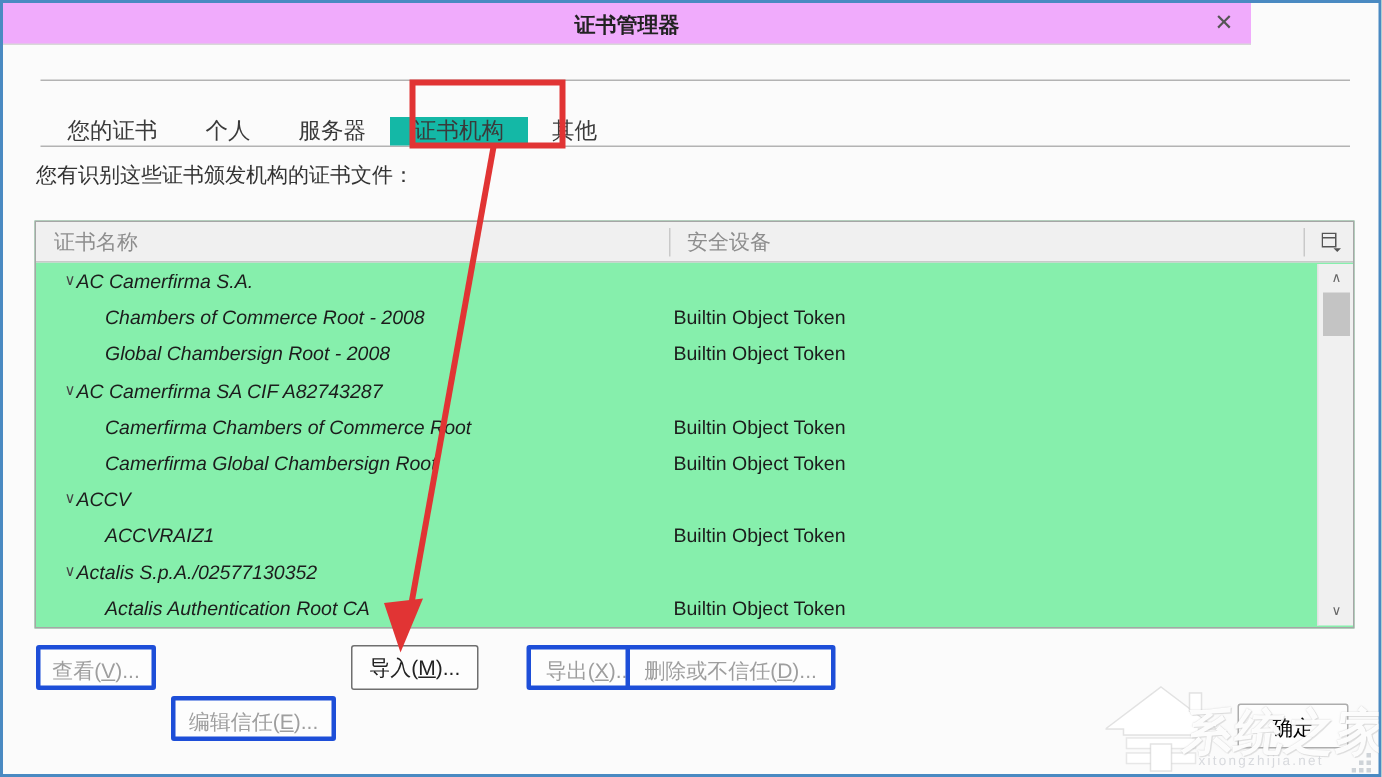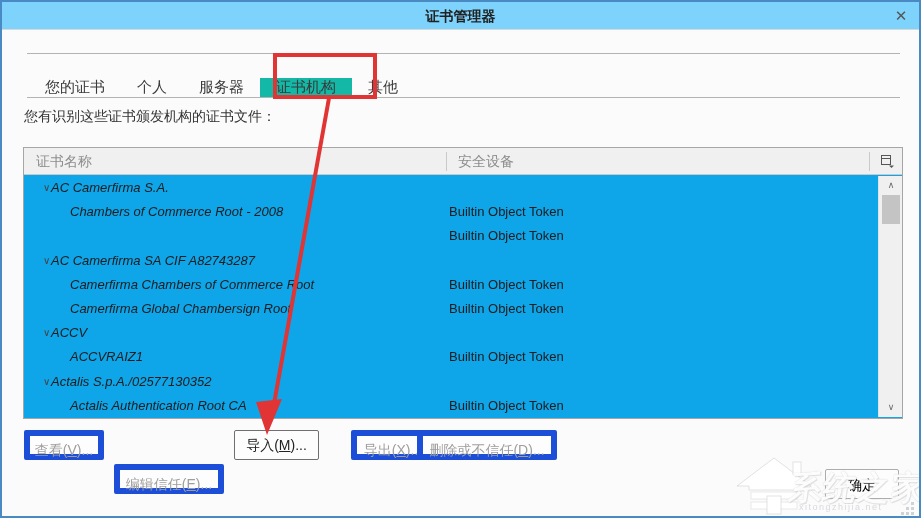--- a/index.html
+++ b/index.html
@@ -2,22 +2,22 @@
 <html><head>
 <meta charset="utf-8">
 <style>
   html,body{margin:0;padding:0;background:#d8d8d8;}
   *{box-sizing:border-box;font-family:"Liberation Sans","DejaVu Sans",sans-serif;}
   .window{
     position:relative;width:921px;height:518px;background:#fbfbfb;
     border:2px solid #4a8ac2;overflow:hidden;
   }
   .titlebar{
-    position:absolute;left:0;top:0;width:917px;height:28px;
-    background:#7dd3fc;border-bottom:1px solid #d8d8d8;
+    position:absolute;left:0;top:0;width:832px;height:28px;
+    background:#f0abfc;border-bottom:1px solid #d8d8d8;
   }
   .titlebar .title{
     position:absolute;left:0;right:0;top:0;height:28px;line-height:28px;
     text-align:center;font-size:14px;color:#222;font-weight:bold;
   }
   .close-btn{
     position:absolute;right:6px;top:3px;width:24px;height:22px;line-height:22px;
     text-align:center;font-size:15px;color:#555;cursor:default;
   }
   
@@ -31,21 +31,21 @@
     white-space:nowrap;
   }
   .tab.selected{background:#14b8a6;}
   
   .desc{
     position:absolute;left:22px;top:104px;font-size:14px;color:#333;height:20px;line-height:20px;
   }
   
   .certtable{
     position:absolute;left:21px;top:145px;width:880px;height:272px;
-    background:#0ea5e9;border:1px solid #a6a6a6;
+    background:#86efac;border:1px solid #a6a6a6;
   }
   .thead{
     position:absolute;left:0;top:0;right:0;height:27px;background:#f0f0f0;
     border-bottom:1px solid #c9c9c9;color:#8d8d8d;font-size:14px;
   }
   .th-name{position:absolute;left:12px;top:0;height:27px;line-height:27px;}
   .th-device{position:absolute;left:434px;top:0;height:27px;line-height:27px;}
   .th-sep1{position:absolute;left:422px;top:4px;width:1px;height:19px;background:#c9c9c9;}
   .th-sep2{position:absolute;left:845px;top:4px;width:1px;height:19px;background:#c9c9c9;}
   .col-picker{position:absolute;left:853px;top:5px;width:20px;height:17px;display:flex;align-items:center;justify-content:center;}
@@ -59,21 +59,21 @@
   .vscroll{
     position:absolute;top:28px;right:0;width:24px;bottom:1px;background:#f0f0f0;
     border-left:1px solid #e2e2e2;
   }
   .vscroll .arr{position:absolute;left:0;width:24px;height:15px;text-align:center;color:#666;font-size:9px;line-height:15px;}
   .vscroll .arr.up{top:2px;}
   .vscroll .arr.down{bottom:2px;}
   .vscroll .thumb{position:absolute;left:3px;top:19px;width:18px;height:29px;background:#c4c4c4;}
   
   .btn{
-    position:absolute;top:428px;height:30px;background:#fdfdfd;border:6px solid #1d4ed8;
+    position:absolute;top:428px;height:30px;background:#fdfdfd;border:3px solid #1d4ed8;
     border-radius:2px;font-size:14px;text-align:center;line-height:28px;color:#9e9e9e;
     padding:0;white-space:nowrap;
   }
   .btn u{text-decoration:underline;}
   .btn.primary{color:#222;border:1px solid #6f6f6f;text-align:center;}
   .btn-view{left:22px;width:80px;}
   .btn-edit{left:112px;width:110px;margin-top:34px;}
   .btn-import{left:232px;width:85px;}
   .btn-export{left:325px;width:84px;margin-left:24px;}
   .btn-delete{left:415px;width:140px;}
@@ -136,20 +136,21 @@
       <div class="row group">
         <span class="chev">∨</span>
         <span class="name">AC Camerfirma S.A.</span>
         <span class="device"></span>
       </div>
       <div class="row">
         <span class="name">Chambers of Commerce Root - 2008</span>
         <span class="device">Builtin Object Token</span>
       </div>
       <div class="row">
+        <span class="name">Global Chambersign Root - 2008</span>
         <span class="device">Builtin Object Token</span>
       </div>
       <div class="row group">
         <span class="chev">∨</span>
         <span class="name">AC Camerfirma SA CIF A82743287</span>
         <span class="device"></span>
       </div>
       <div class="row">
         <span class="name">Camerfirma Chambers of Commerce Root</span>
         <span class="device">Builtin Object Token</span>

